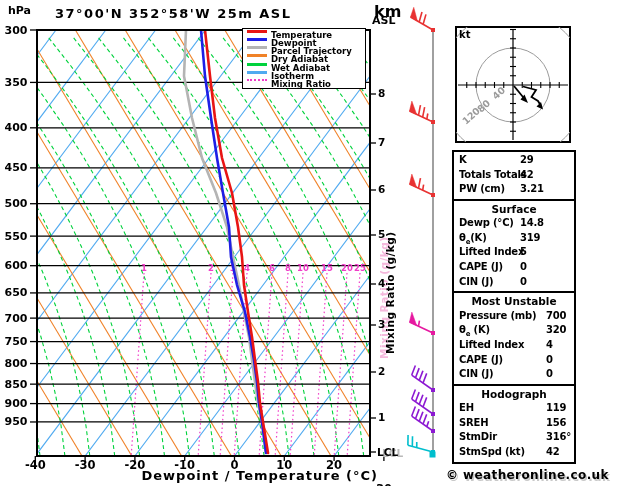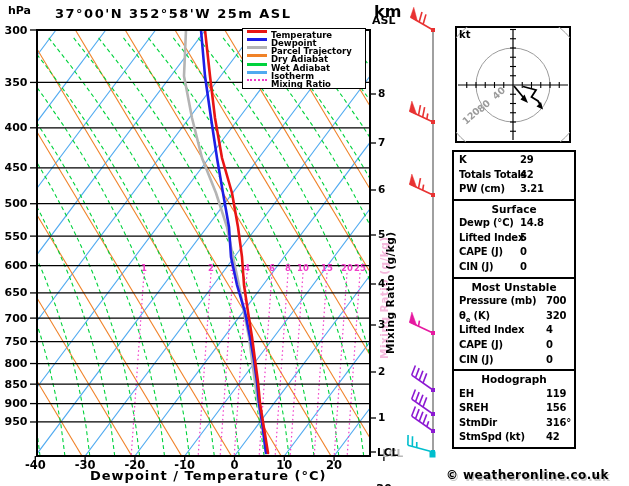--- a/index.html
+++ b/index.html
@@ -10,21 +10,21 @@
   #svg-chart{position:absolute;left:0;top:0;}
   .ptick-label{position:absolute;width:28px;text-align:center;font-size:11px;font-weight:bold;line-height:13px;}
   .ttick-label{position:absolute;width:44px;text-align:center;font-size:11.5px;font-weight:bold;}
   .kmtick-label{position:absolute;font-size:10.5px;font-weight:bold;}
   #lbl-hpa{left:8px;top:4px;font-size:11px;}
   #lbl-station{left:55px;top:6px;font-size:13px;letter-spacing:1.5px;}
   #lbl-km{left:374px;top:2px;font-size:16px;}
   #lbl-asl{left:372px;top:14px;font-size:11px;}
   #lbl-datetime{left:403px;top:6px;font-size:13px;letter-spacing:0.3px;}
   #lbl-kt{left:459px;top:29px;font-size:10px;}
-  #xlabel{left:90px;top:468px;width:280px;text-align:left;font-size:13px;letter-spacing:1px;}
+  #xlabel{left:98px;top:468px;width:280px;text-align:right;font-size:13px;letter-spacing:1px;}
   #footer{left:446px;top:468px;font-size:12px;letter-spacing:0.4px;text-shadow:1.5px 1.5px 0 #c9c9c9;}
   .mixlabel{top:186px;height:168px;writing-mode:vertical-rl;transform:rotate(180deg);
             font-size:10.5px;font-weight:bold;letter-spacing:0.5px;}
   #mixlabel-main{left:384px;}
   #mixlabel-echo{left:378px;top:191px;color:#f5b8dc;}
   #lcl-echo{left:382px;top:447px;font-size:10.5px;color:#b9b9b9;}
   #lcl-main{left:377px;top:446px;font-size:10.5px;}
   #legend{left:242px;top:28px;width:124px;height:61px;border:1.5px solid #000;background:#fff;
           display:flex;flex-direction:column;justify-content:space-around;padding:1px 0;box-sizing:border-box;}
   .lrow{display:flex;gap:4px;padding-left:4px;height:8px;}
@@ -351,20 +351,24 @@
           <span class="pval" style="left: 66px;">3.21</span>
         </div>
       </div>
       <div class="psec">
         <div class="phead">Surface</div>
         <div class="prow">
           <span class="plabel">Dewp (°C)</span>
           <span class="pval" style="left: 66px;">14.8</span>
         </div>
         <div class="prow">
+          <span class="plabel">θ<sub>e</sub>(K)</span>
+          <span class="pval" style="left: 66px;">319</span>
+        </div>
+        <div class="prow">
           <span class="plabel">Lifted Index</span>
           <span class="pval" style="left: 66px;">5</span>
         </div>
         <div class="prow">
           <span class="plabel">CAPE (J)</span>
           <span class="pval" style="left: 66px;">0</span>
         </div>
         <div class="prow">
           <span class="plabel">CIN (J)</span>
           <span class="pval" style="left: 66px;">0</span>

